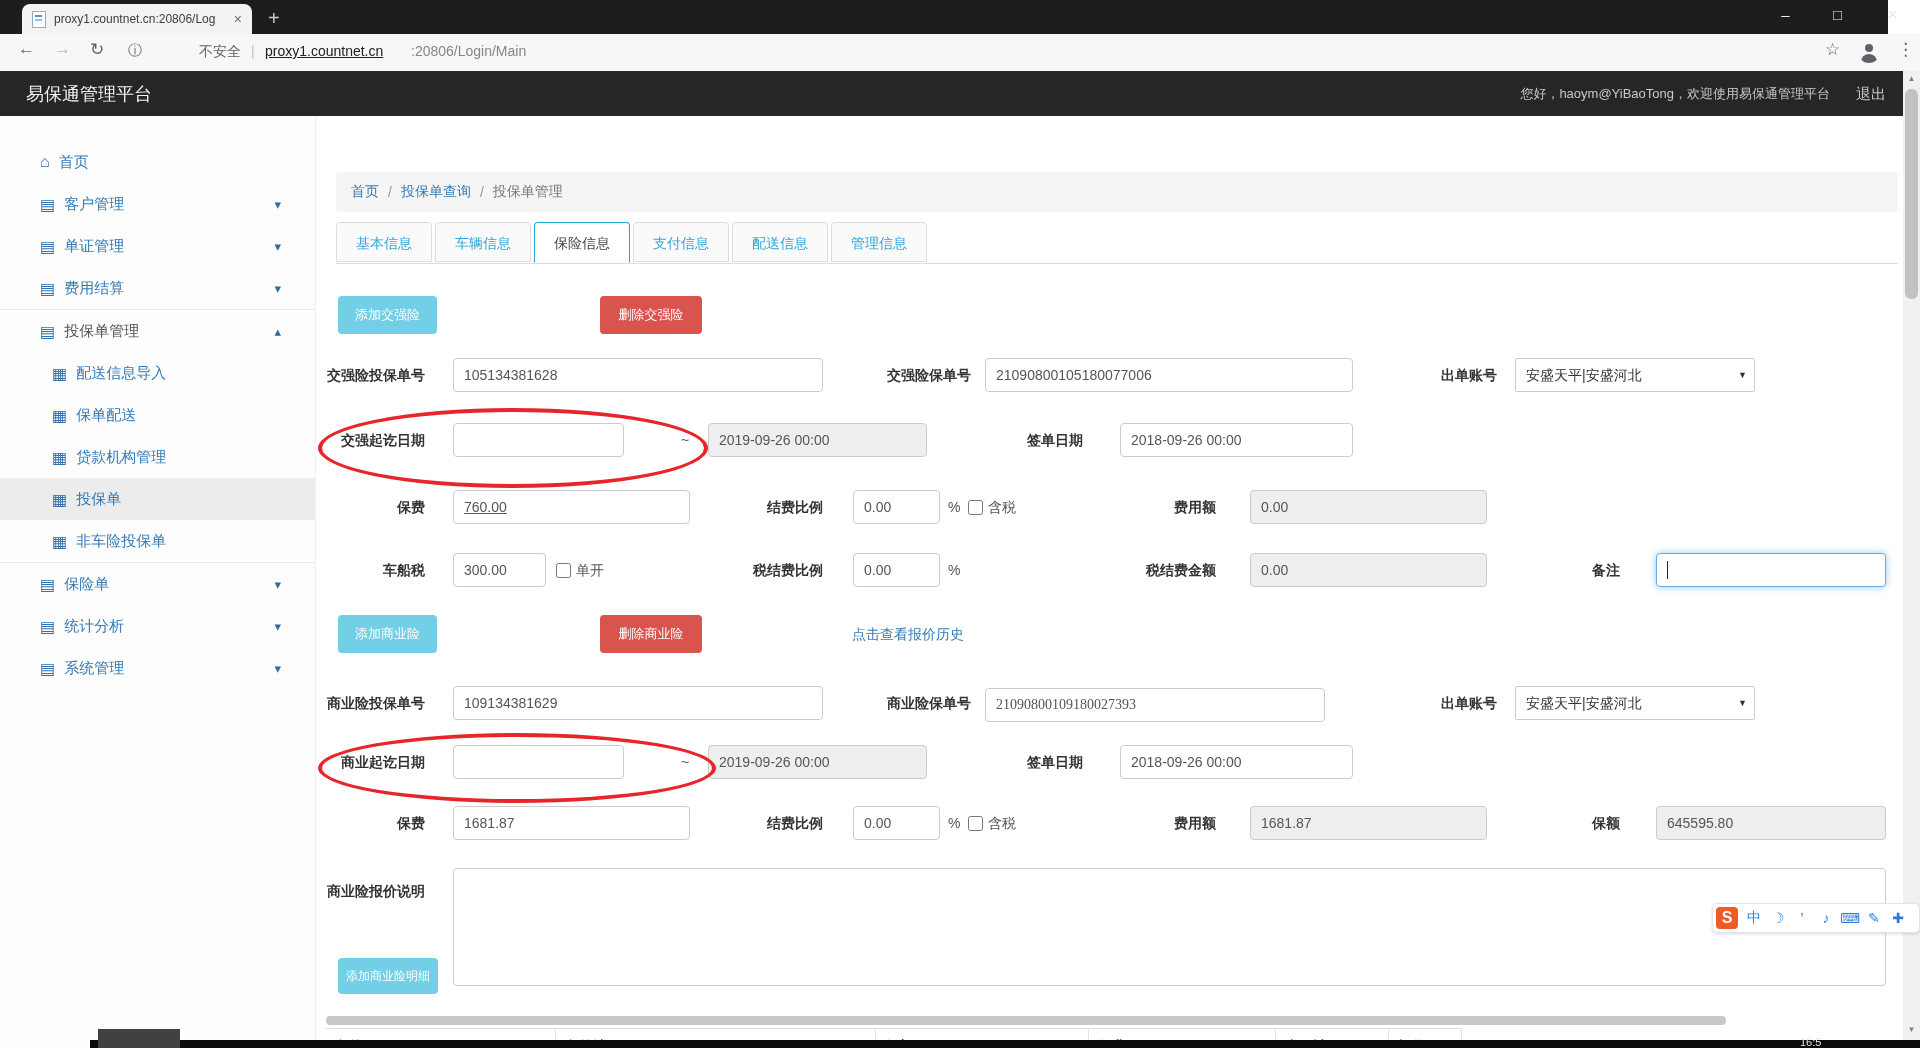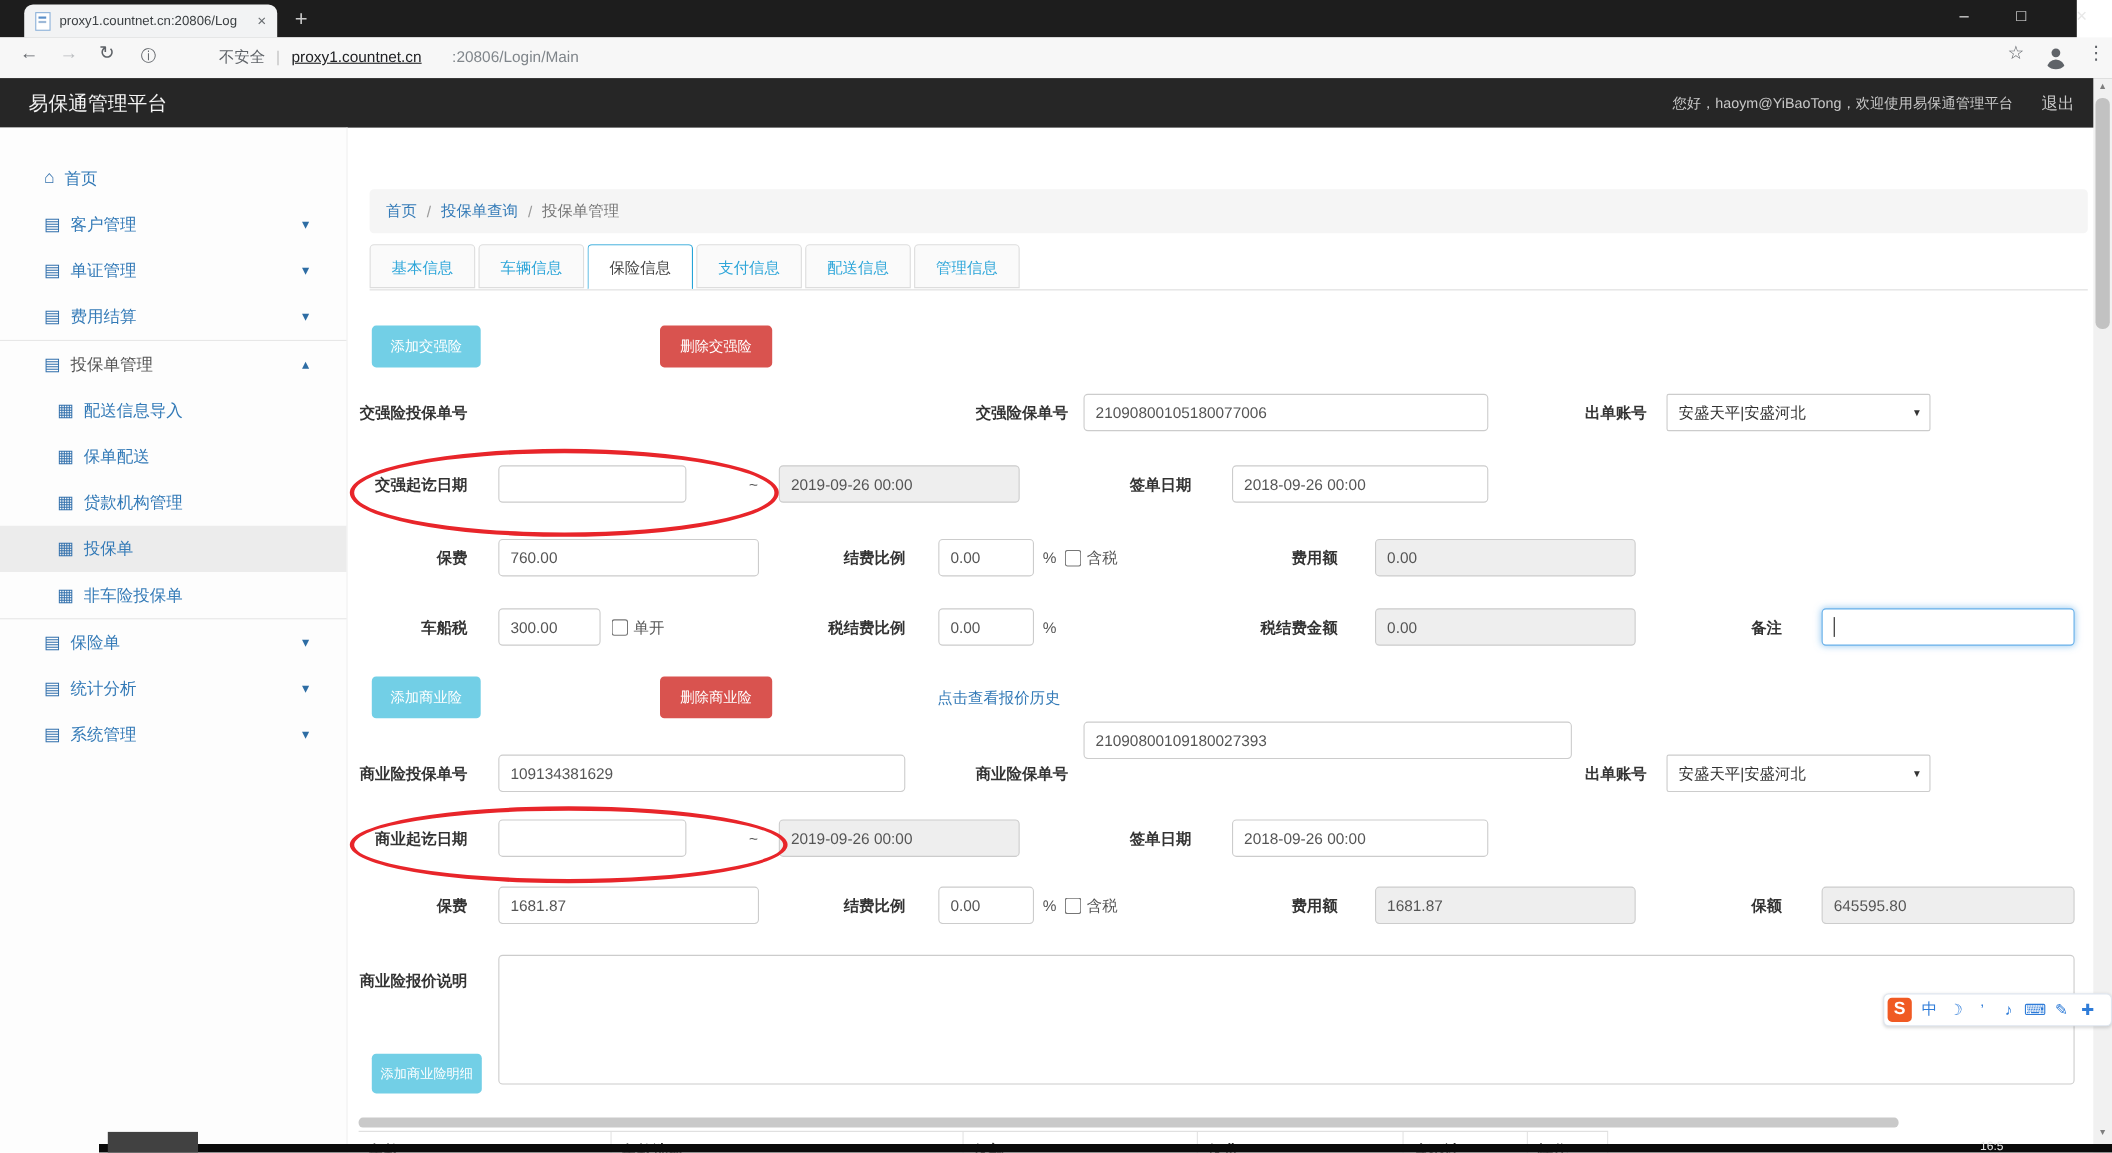--- a/index.html
+++ b/index.html
@@ -211,38 +211,39 @@
     <div class="tab active">保险信息</div>
     <div class="tab">支付信息</div>
     <div class="tab">配送信息</div>
     <div class="tab">管理信息</div>
   </div>
 
   <button class="btn cyan" style="left:338px;top:296px;width:99px;height:38px;">添加交强险</button>
   <button class="btn red" style="left:600px;top:296px;width:102px;height:38px;">删除交强险</button>
 
   <span class="lbl" style="left:265px;top:358px;width:160px;">交强险投保单号</span>
+  <input class="inp" style="left: 453px; top: 358px; width: 370px;" value="105134381628">
   <span class="lbl" style="left:811px;top:358px;width:160px;">交强险保单号</span>
   <input class="inp" style="left: 985px; top: 358px; width: 368px;" value="21090800105180077006">
   <span class="lbl" style="left:1337px;top:358px;width:160px;">出单账号</span>
   <div class="sel" style="left:1515px;top:358px;width:240px;">
     <span>安盛天平|安盛河北</span>
     <span class="car">▼</span>
   </div>
 
   <span class="lbl" style="left:285px;top:423px;width:140px;">交强起讫日期</span>
   <input class="inp" style="left: 453px; top: 423px; width: 171px;" value="">
   <span class="ptxt" style="left:681px;top:423px;">~</span>
   <input class="inp dis" style="left: 708px; top: 423px; width: 219px;" disabled="" value="2019-09-26 00:00">
   <span class="lbl" style="left:943px;top:423px;width:140px;">签单日期</span>
   <input class="inp" style="left: 1120px; top: 423px; width: 233px;" value="2018-09-26 00:00">
   <div class="ellipse" style="left:318px;top:408px;width:382px;height:72px;"></div>
 
   <span class="lbl" style="left:285px;top:490px;width:140px;">保费</span>
-  <input class="inp" style="left: 453px; top: 490px; width: 237px;" value="760.00">
+  <input class="inp" style="left: 453px; top: 490px; width: 237px; text-decoration: underline;" value="760.00">
   <span class="lbl" style="left:683px;top:490px;width:140px;">结费比例</span>
   <input class="inp" style="left: 853px; top: 490px; width: 87px;" value="0.00">
   <span class="ptxt" style="left:948px;top:490px;">%</span>
   <input type="checkbox" class="chk" style="left: 968px; top: 500px;">
   <span class="ptxt" style="left:988px;top:490px;">含税</span>
   <span class="lbl" style="left:1076px;top:490px;width:140px;">费用额</span>
   <input class="inp dis" style="left: 1250px; top: 490px; width: 237px;" disabled="" value="0.00">
 
   <span class="lbl" style="left:285px;top:553px;width:140px;">车船税</span>
   <input class="inp" style="left: 453px; top: 553px; width: 93px;" value="300.00">
@@ -257,21 +258,21 @@
   <input class="inp focused" style="left: 1656px; top: 553px; width: 230px;" value="">
   <span class="caret" style="left:1667px;top:561px;"></span>
 
   <button class="btn cyan" style="left:338px;top:615px;width:99px;height:38px;">添加商业险</button>
   <button class="btn red" style="left:600px;top:615px;width:102px;height:38px;">删除商业险</button>
   <span class="link" style="left:852px;top:626px;">点击查看报价历史</span>
 
   <span class="lbl" style="left:265px;top:686px;width:160px;">商业险投保单号</span>
   <input class="inp" style="left: 453px; top: 686px; width: 370px;" value="109134381629">
   <span class="lbl" style="left:811px;top:686px;width:160px;">商业险保单号</span>
-  <input class="inp" style="left: 985px; top: 656px; width: 444px;" value="21090800109180027393">
+  <input class="inp" style="left: 985px; top: 688px; width: 340px; font-family: Liberation Serif, serif;" value="21090800109180027393">
   <span class="lbl" style="left:1337px;top:686px;width:160px;">出单账号</span>
   <div class="sel" style="left:1515px;top:686px;width:240px;">
     <span>安盛天平|安盛河北</span>
     <span class="car">▼</span>
   </div>
 
   <span class="lbl" style="left:285px;top:745px;width:140px;">商业起讫日期</span>
   <input class="inp" style="left: 453px; top: 745px; width: 171px;" value="">
   <span class="ptxt" style="left:681px;top:745px;">~</span>
   <input class="inp dis" style="left: 708px; top: 745px; width: 219px;" disabled="" value="2019-09-26 00:00">

